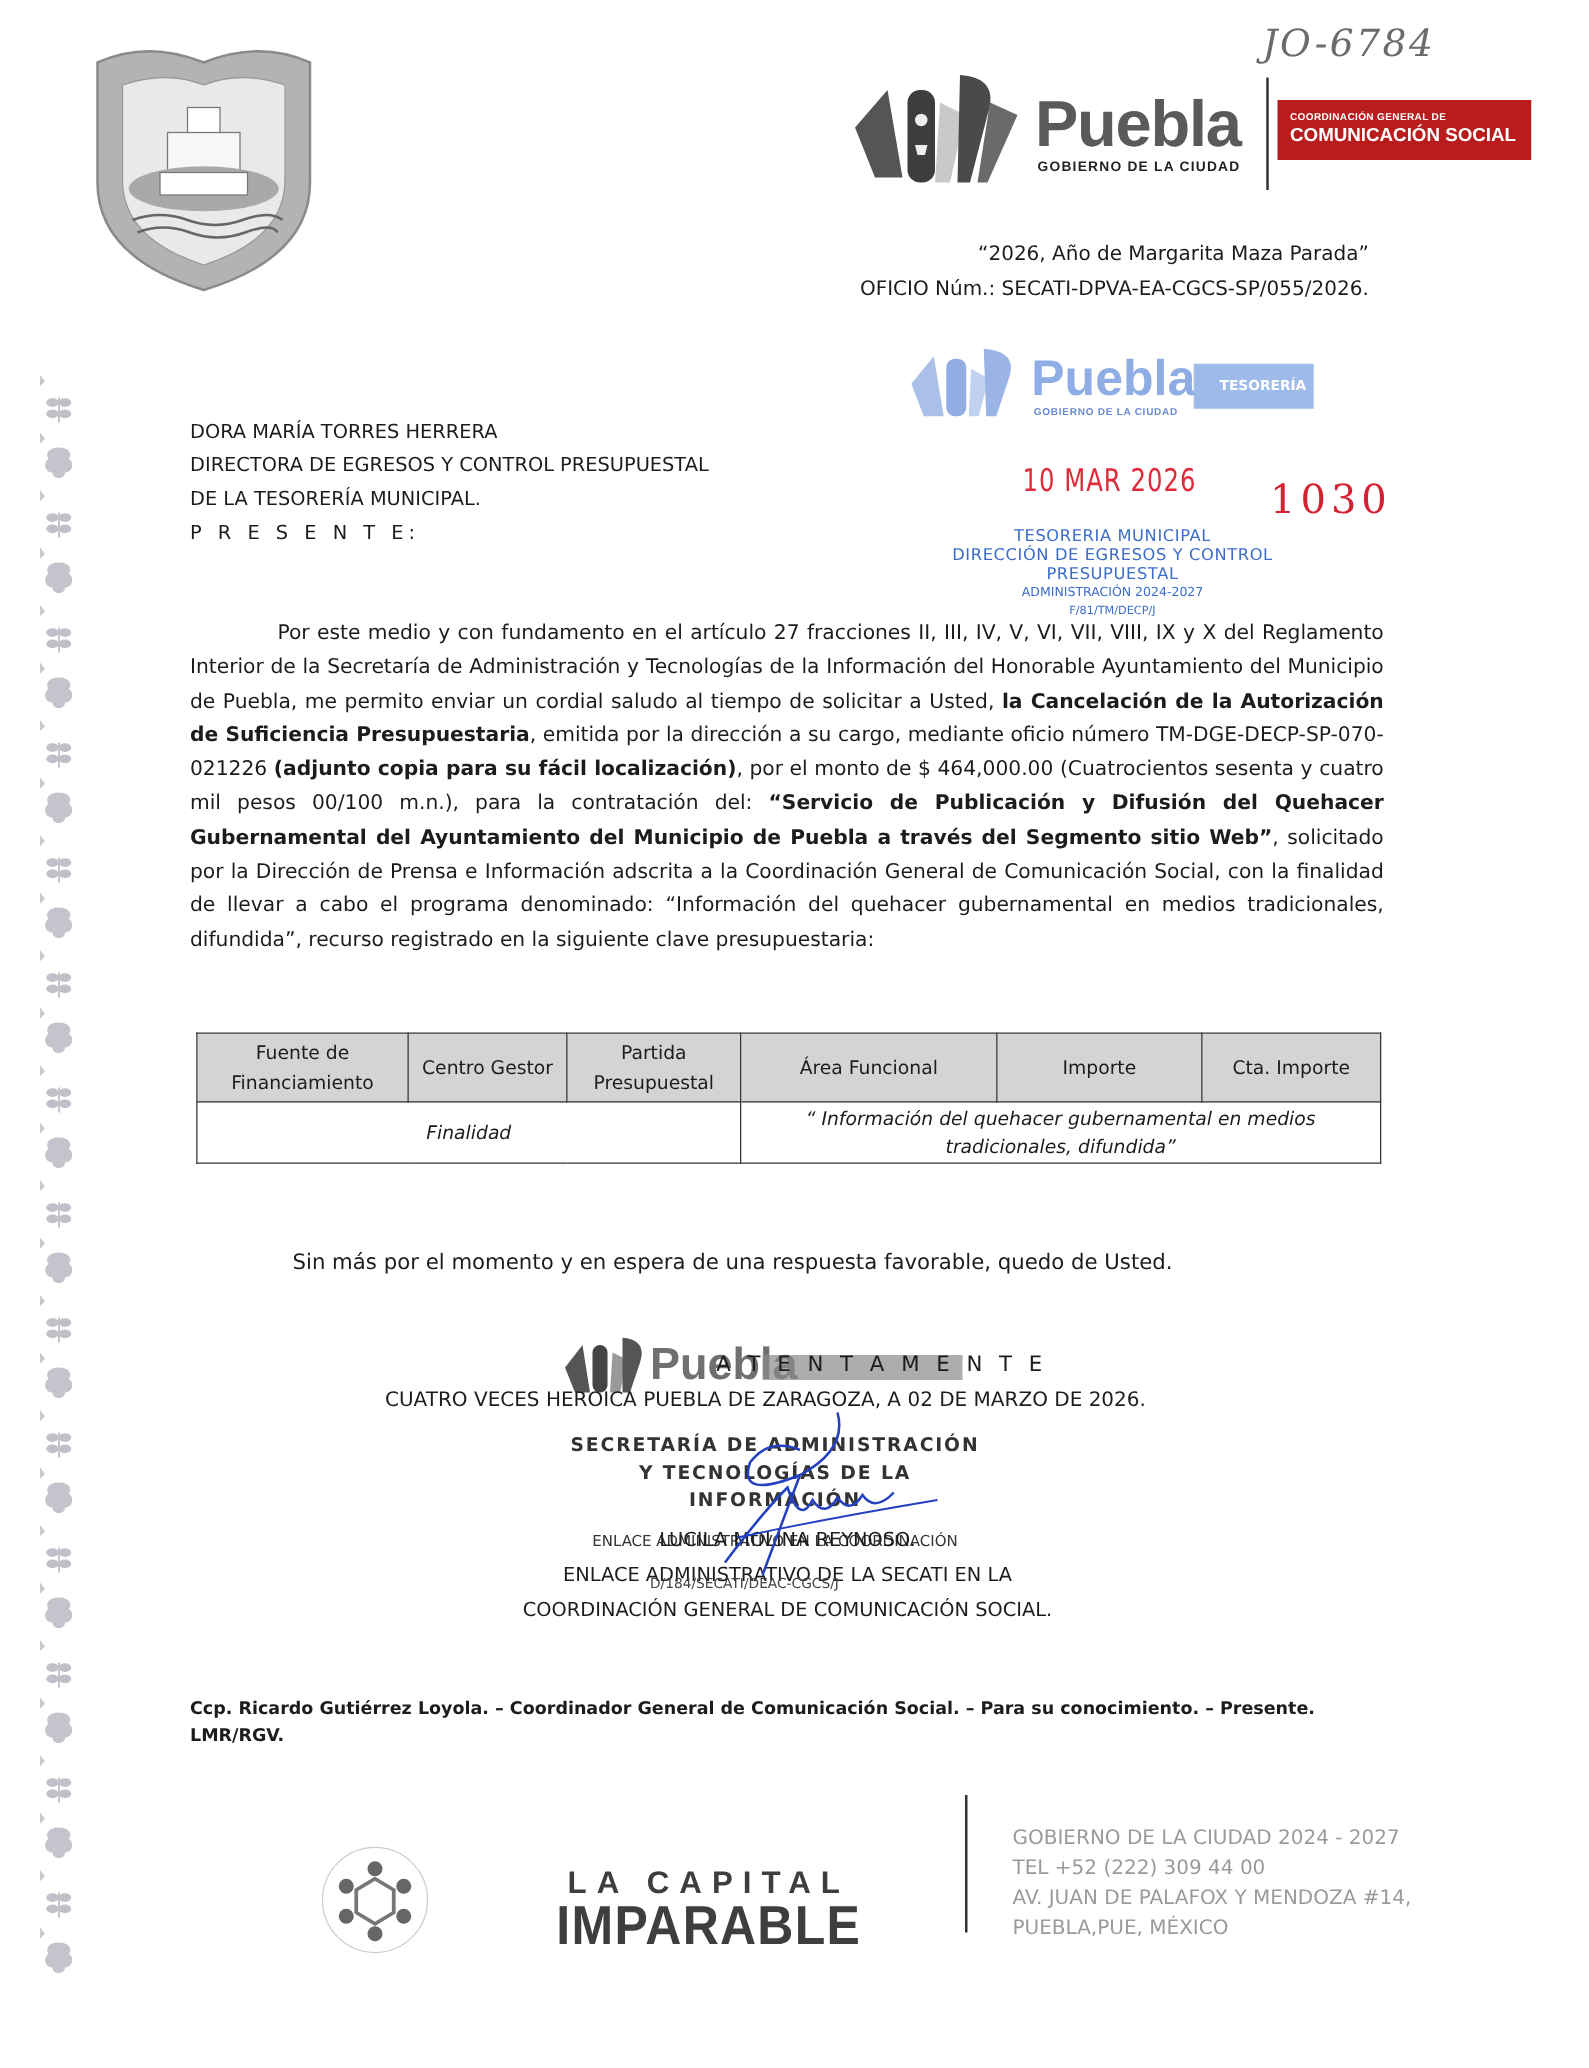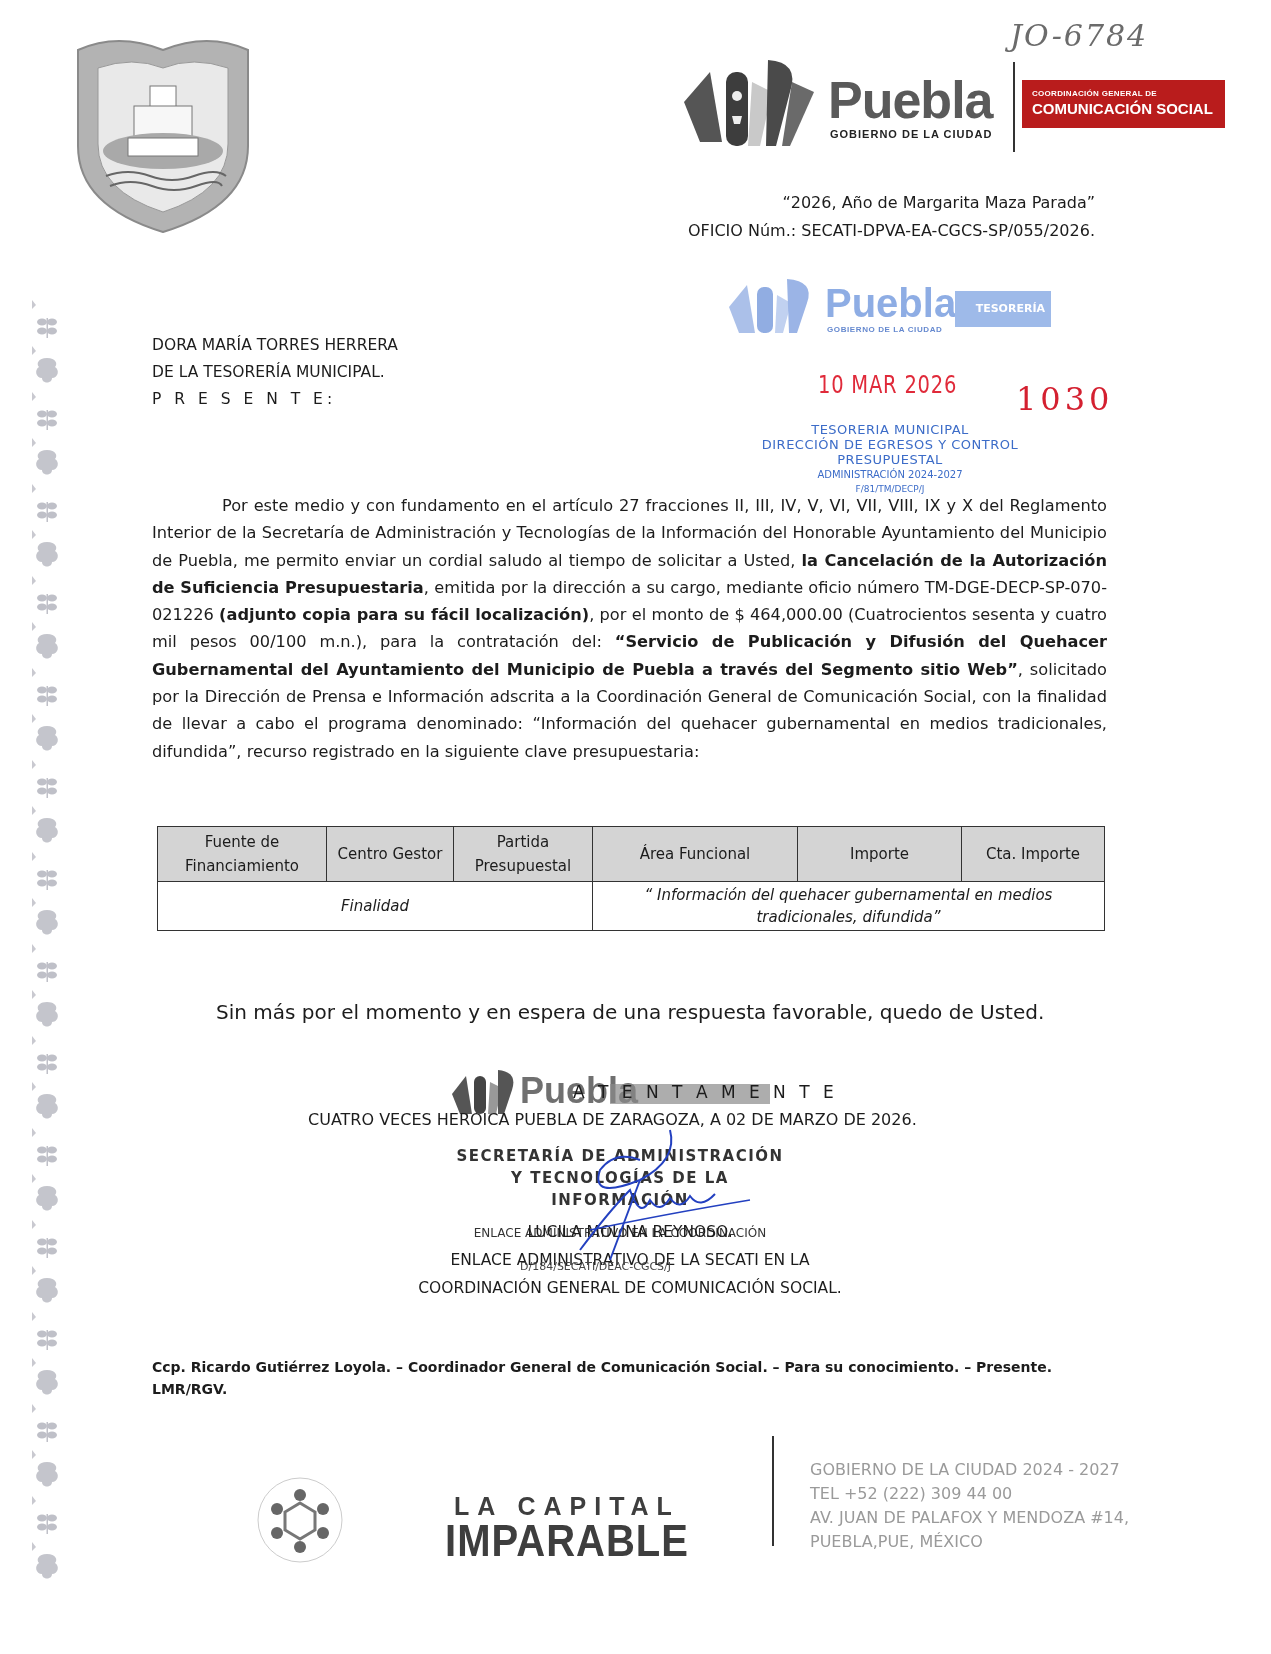--- a/index.html
+++ b/index.html
@@ -54,21 +54,21 @@
   .body-par .indent { display: inline-block; width: 70px; }
   .body-par b { font-weight: 700; }
 
   
   .budget-table { left: 157px; top: 826px; width: 948px; border-collapse: collapse; font-size: 15px; }
   .budget-table th, .budget-table td { border: 1.5px solid #333; text-align: center; padding: 2px 4px; }
   .budget-table th { background: #d4d4d4; font-weight: 500; height: 50px; line-height: 24px; }
   .budget-table td { height: 28px; }
   .budget-table .fin-row td { height: 42px; font-style: italic; line-height: 22px; }
 
-  .closing { left: 216px; top: 1000px; font-size: 20px; }
+  .closing { left: 234px; top: 1000px; font-size: 17px; }
 
   
   .sig-logo { left: 450px; top: 1070px; width: 330px; height: 46px; }
   .sig-logo .pw { position: absolute; left: 70px; top: 0; font-family: "Liberation Sans", sans-serif; font-weight: 700; font-size: 36px; color: #707070; }
   .sig-logo .bx { position: absolute; left: 160px; top: 14px; width: 160px; height: 20px; background: #8a8a8a; opacity: .7; }
   .atentamente { left: 573px; top: 1082px; font-size: 17px; letter-spacing: 4px; }
   .place-date { left: 308px; top: 1110px; font-size: 16px; white-space: nowrap; }
   .sec-stamp { left: 440px; top: 1145px; width: 360px; text-align: center; color: #333; }
   .sec-stamp .s1 { font-size: 15px; font-weight: 700; letter-spacing: 1.5px; line-height: 22px; }
   .sec-stamp .s3 { font-size: 12px; line-height: 20px; margin-top: 12px; }
@@ -153,20 +153,21 @@
     <div class="small">COORDINACIÓN GENERAL DE</div>
     <div class="big">COMUNICACIÓN SOCIAL</div>
   </div>
 </div>
 
 <div class="abs motto">“2026, Año de Margarita Maza Parada”</div>
 <div class="abs oficio">OFICIO Núm.: SECATI-DPVA-EA-CGCS-SP/055/2026.</div>
 
 <div class="abs addressee">
   <div>DORA MARÍA TORRES HERRERA</div>
+  <div>DIRECTORA DE EGRESOS Y CONTROL PRESUPUESTAL</div>
   <div>DE LA TESORERÍA MUNICIPAL.</div>
   <div class="presente">P R E S E N T E:</div>
 </div>
 
 <div class="abs stamp-logo">
   <svg width="100" height="60" viewBox="0 0 100 60" style="position:absolute;left:0;top:0">
     <path d="M4 30 L22 8 L30 56 L14 56 Z" fill="#9db6e6"></path>
     <rect x="32" y="10" width="16" height="46" rx="7" fill="#7e9fde"></rect>
     <path d="M52 18 L66 26 L58 56 L50 56 Z" fill="#b7c9ee"></path>
     <path d="M62 2 Q90 4 82 26 L72 56 L64 56 Z" fill="#8aa8e2"></path>

